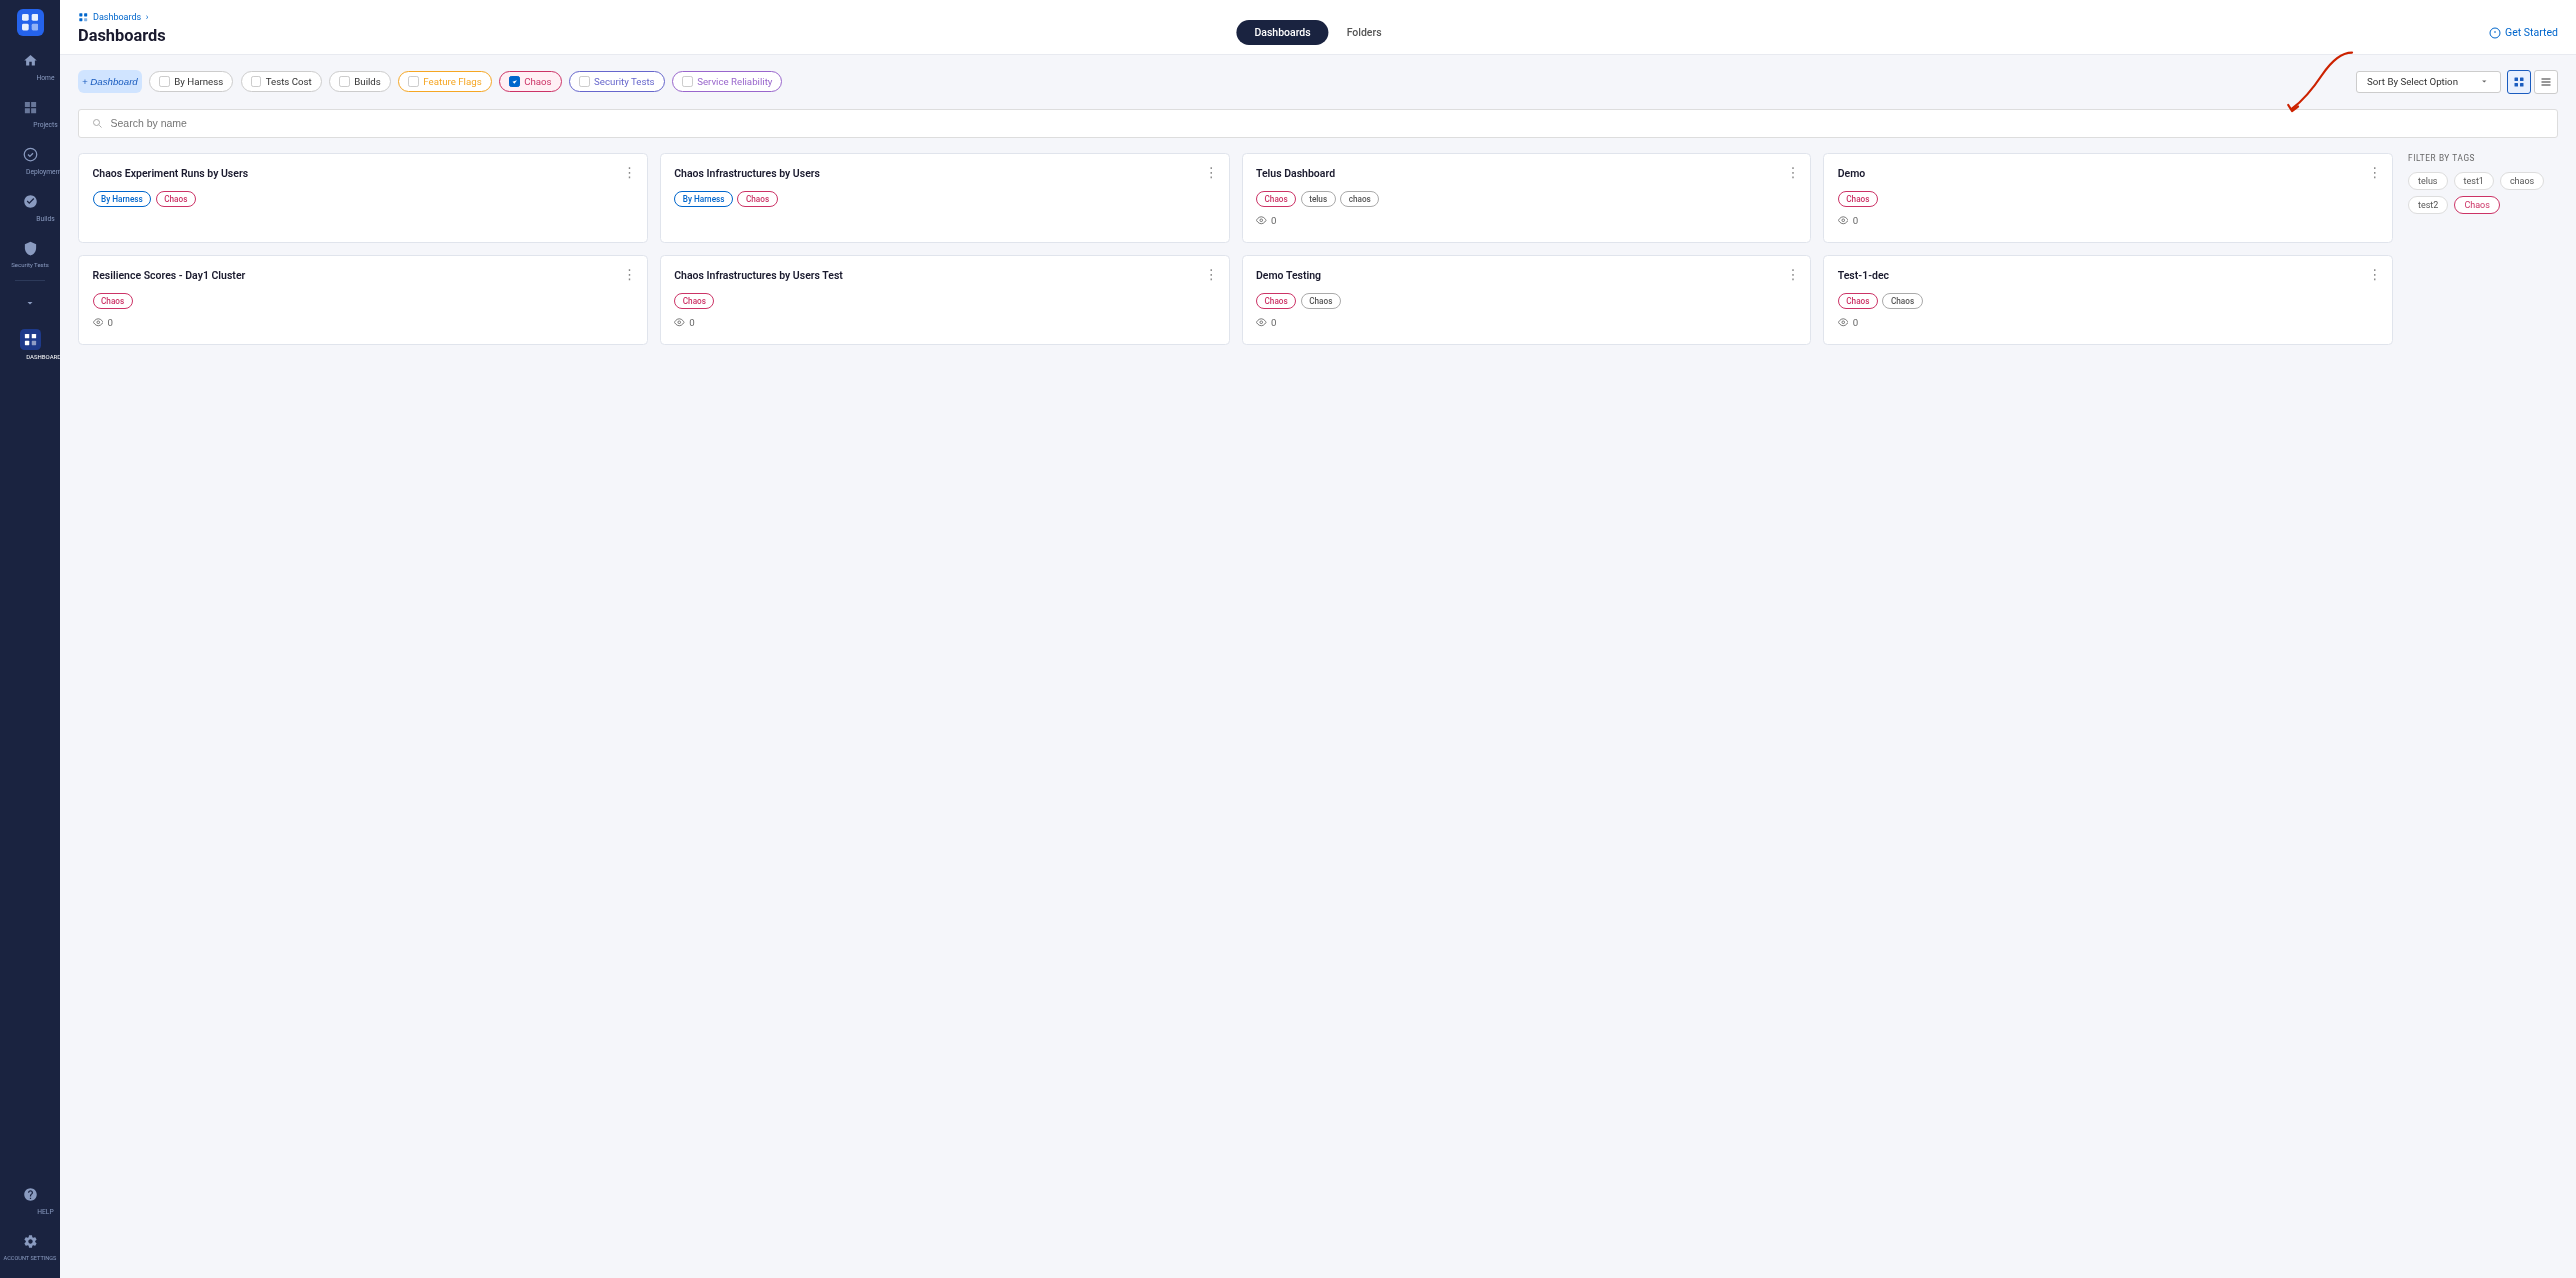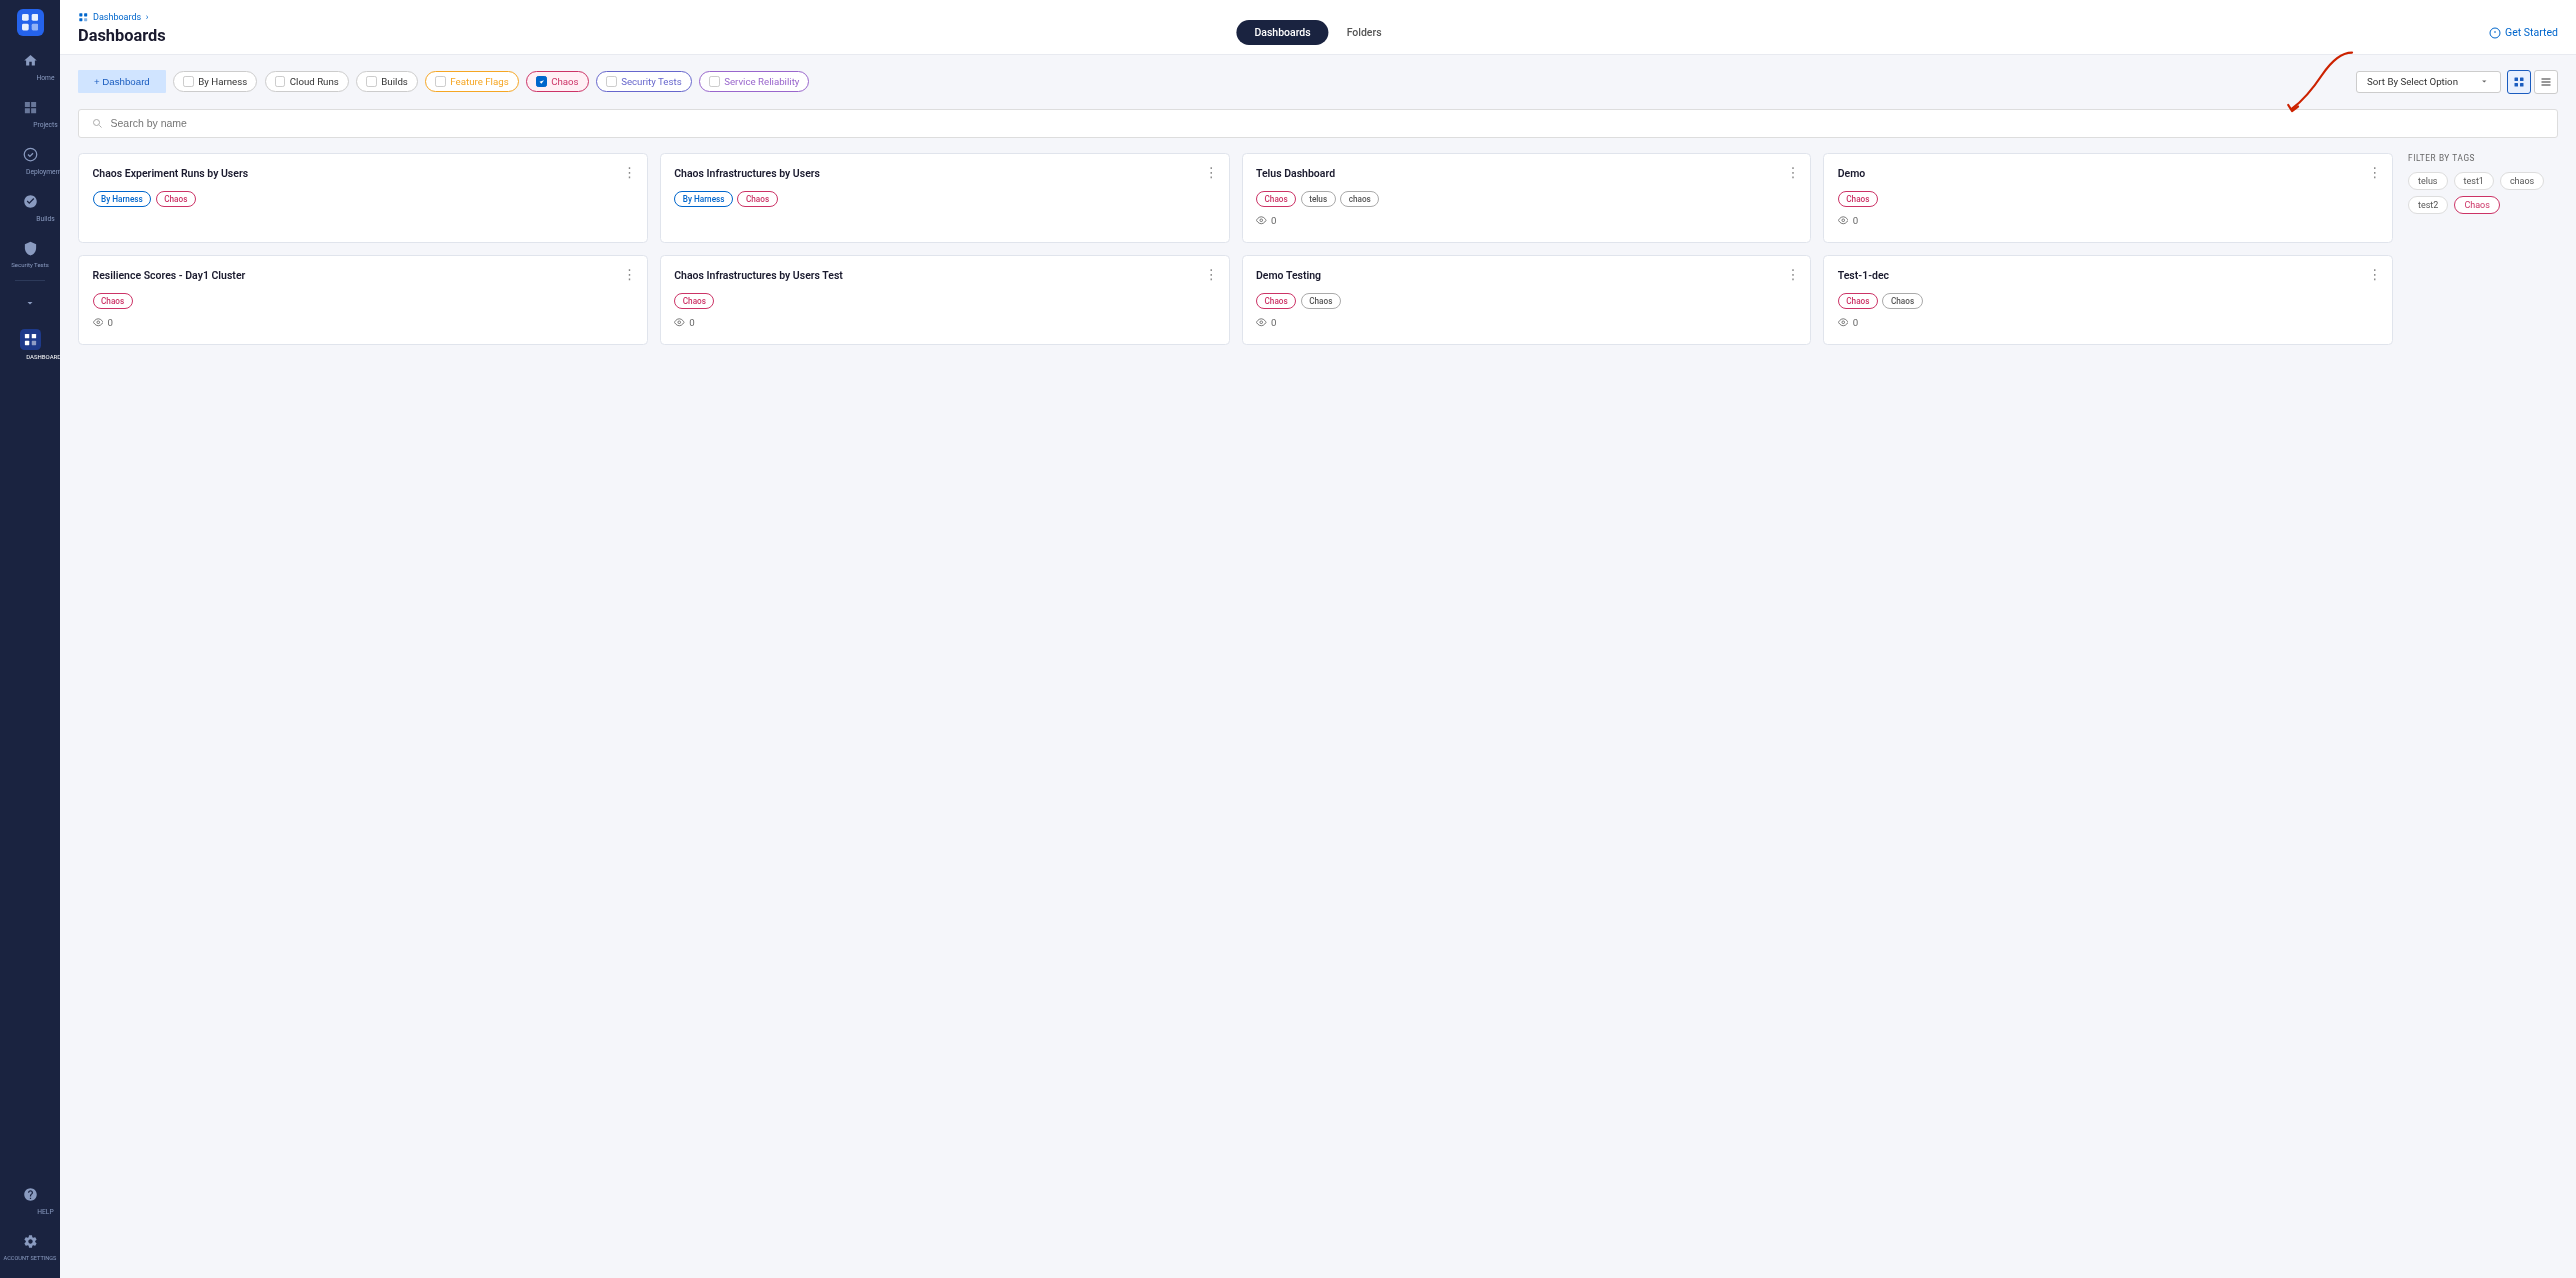--- a/index.html
+++ b/index.html
@@ -146,28 +146,29 @@
       display: flex;
       align-items: center;
       gap: 7.5px;
       margin-bottom: 15px;
       flex-wrap: wrap;
     }
     .add-dashboard-btn {
       background: #d0e4ff;
       color: #1a5cbf;
       border: none;
-      padding: 6px 16px;
-      border-radius: 1px;
+      padding: 6px 4px;
+      border-radius: 6px;
       font-size: 9.7px;
       cursor: pointer;
       font-weight: 500;
       display: flex;
       align-items: center;
       gap: 3px;
+      font-style: italic;
     }
     .filter-chip {
       display: flex;
       align-items: center;
       gap: 4.5px;
       padding: 3.7px 9px;
       border-radius: 15px;
       border: 0.7px solid #ccc;
       font-size: 9.7px;
       cursor: pointer;
@@ -473,21 +474,21 @@
 
     <div class="filter-bar">
       <button class="add-dashboard-btn">+ Dashboard</button>
 
       <div class="filter-chip">
         <div class="checkbox-custom"></div>
         <span>By Harness</span>
       </div>
       <div class="filter-chip">
         <div class="checkbox-custom"></div>
-        <span>Cloud Runs</span>
+        <span>Tests Cost</span>
       </div>
       <div class="filter-chip">
         <div class="checkbox-custom"></div>
         <span>Builds</span>
       </div>
       <div class="filter-chip feature-flags">
         <div class="checkbox-custom"></div>
         <span>Feature Flags</span>
       </div>
       <div class="filter-chip chaos-active">

